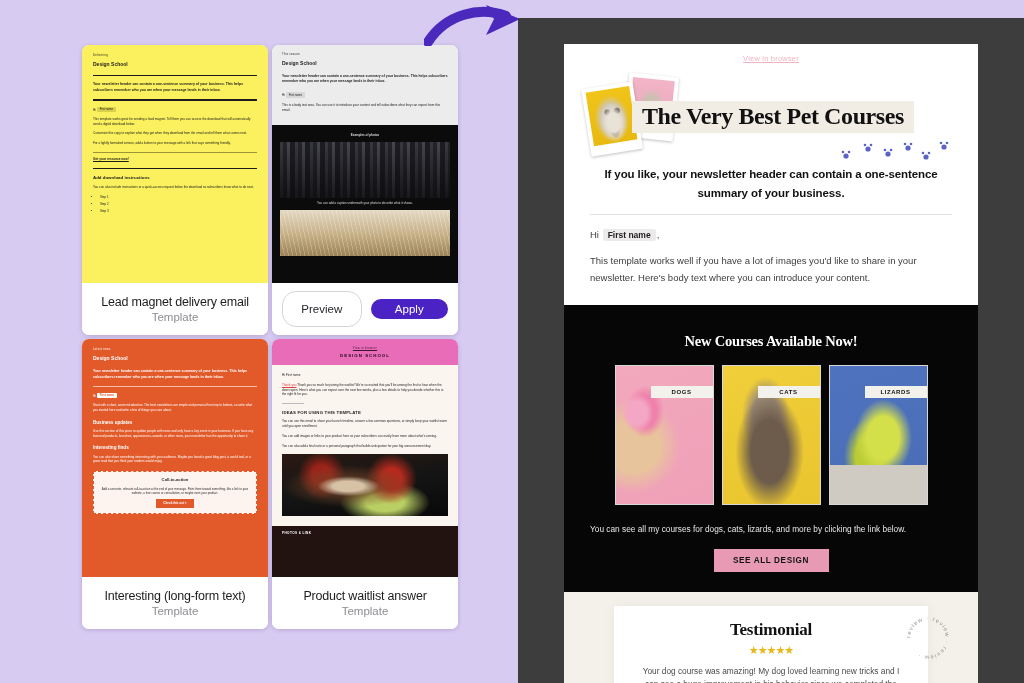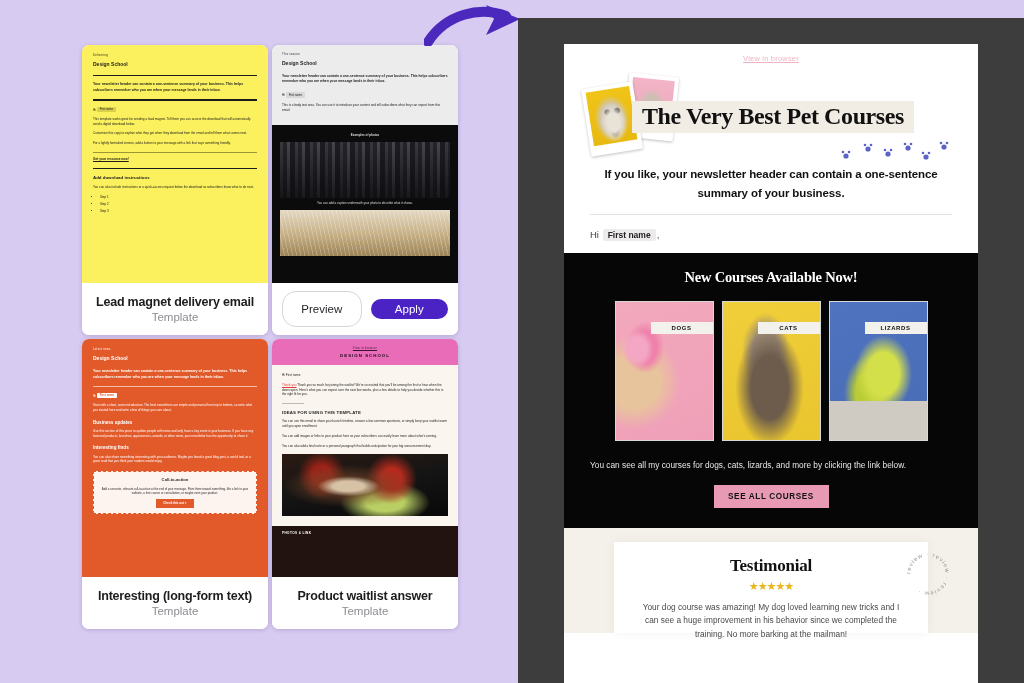--- a/index.html
+++ b/index.html
@@ -28,21 +28,21 @@
     display: flex; flex-direction: column;
     position: relative;
   }
   .tpl-preview { flex: 1; overflow: hidden; position: relative; }
   .tpl-footer {
     height: 52px; background: #fff;
     display: flex; flex-direction: column;
     align-items: center; justify-content: center;
     gap: 2px;
   }
-  .tpl-title { font-size: 12.5px; font-weight: bold; color: #1d1d1f; letter-spacing: -.2px; }
+  .tpl-title { font-size: 12.5px; font-weight: normal; color: #1d1d1f; letter-spacing: -.2px; }
   .tpl-sub { font-size: 11.5px; color: #8d8d93; }
 
   
   .tpl-actions {
     height: 52px; background: #fff;
     display: flex; align-items: center; justify-content: center;
     gap: 9px; padding: 0 10px;
   }
   .btn-preview {
     flex: 1; height: 36px; border-radius: 14px;
@@ -193,21 +193,21 @@
   .divider { height: 1px; background: #e2e2e2; margin: 0 26px 14px; }
   .greeting { font-size: 9.5px; color: #444; padding: 0 26px 12px; }
   .greeting .chip {
     display: inline-block; background: #eceaea; color: #222;
     font-size: 8.5px; font-weight: bold; padding: 1px 5px; border-radius: 2px;
     margin: 0 1px;
   }
   .body-copy { font-size: 9.5px; color: #3d3d3d; line-height: 1.78; padding: 0 26px 18px; }
 
   
-  .courses { background: #060606; padding: 16px 26px 20px; }
+  .courses { background: #060606; padding: 28px 26px 20px; }
   .courses h2 {
     text-align: center; color: #fff;
     font-family: "Liberation Serif", serif; font-weight: bold;
     font-size: 14.5px; letter-spacing: -.2px; margin-bottom: 15px;
   }
   .course-row { display: flex; gap: 8px; justify-content: center; }
   .course-card {
     width: 99px; height: 140px; position: relative;
     border: 1px solid #d8d8d8; overflow: hidden;
   }
@@ -421,36 +421,37 @@
     </div>
 
     <div class="sub-head">If you like, your newsletter header can contain a one-sentence summary of your business.</div>
     <div class="divider"></div>
 
     <div class="greeting">
       <span>Hi</span>
       <span class="chip">First name</span><span>,</span>
     </div>
 
+    <div class="body-copy">This template works well if you have a lot of images you'd like to share in your newsletter. Here's body text where you can introduce your content.</div>
 
     <div class="courses">
       <h2>New Courses Available Now!</h2>
       <div class="course-row">
         <div class="course-card cc-dog">
           <div class="label">DOGS</div>
         </div>
         <div class="course-card cc-cat">
           <div class="label">CATS</div>
         </div>
         <div class="course-card cc-liz">
           <div class="label">LIZARDS</div>
         </div>
       </div>
       <div class="courses-note">You can see all my courses for dogs, cats, lizards, and more by clicking the link below.</div>
-      <div class="see-all">SEE ALL COURSES</div>
+      <div class="see-all">SEE ALL DESIGN</div>
     </div>
 
     <div class="testimonial-wrap">
       <div class="testimonial">
         <h2>Testimonial</h2>
         <div class="stars">★★★★★</div>
         <div class="quote">Your dog course was amazing! My dog loved learning new tricks and I can see a huge improvement in his behavior since we completed the training. No more barking at the mailman!</div>
         <svg class="review-badge" viewBox="0 0 100 100">
           <defs>
               <path id="circ" d="M50,50 m-34,0 a34,34 0 1,1 68,0 a34,34 0 1,1 -68,0"></path>

